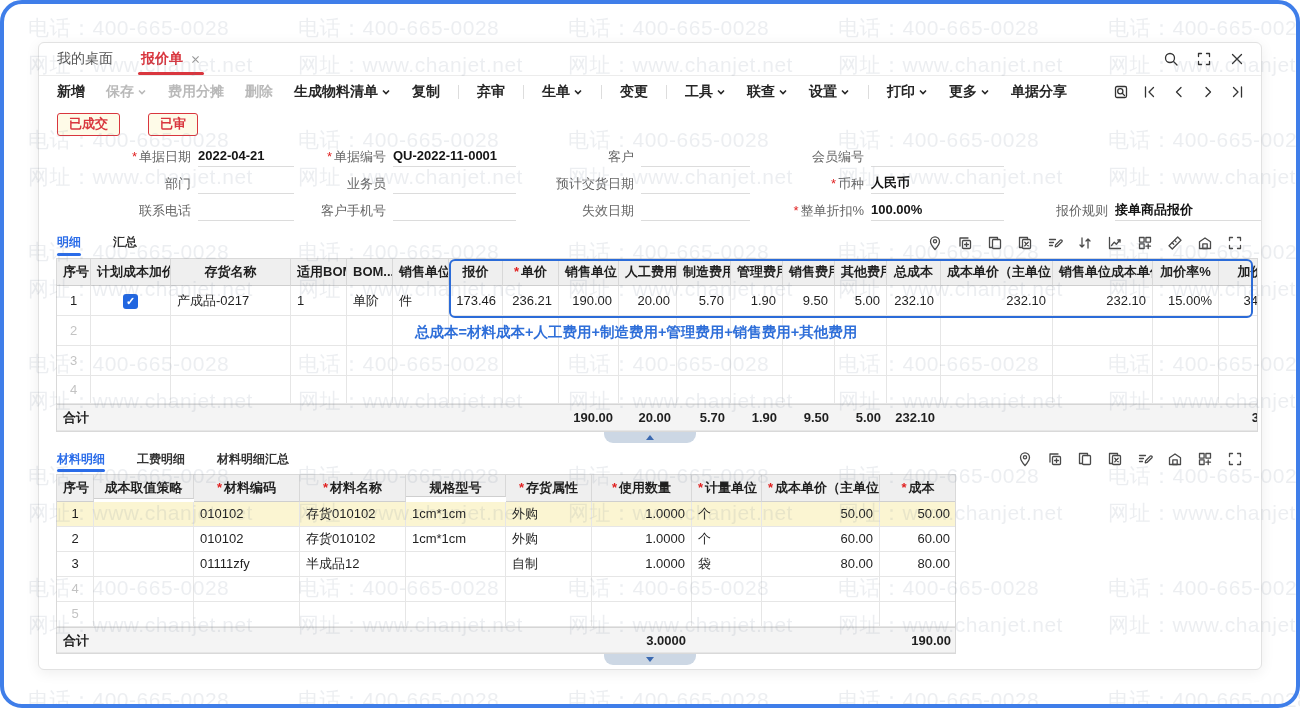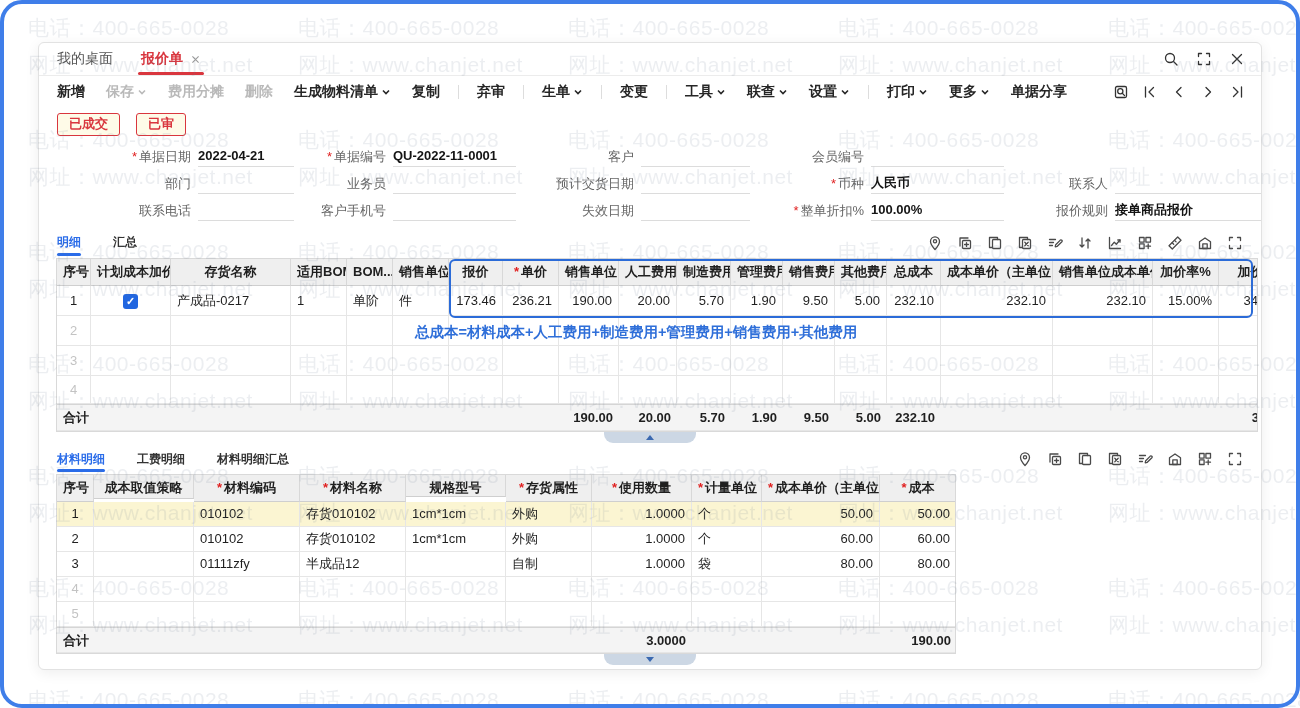--- a/index.html
+++ b/index.html
@@ -31,21 +31,21 @@
   .tb-item { display:flex; align-items:center; gap:3px; margin-right:21px; font-size:14px; font-weight:600; color:#262626; cursor:pointer; white-space:nowrap; }
   .tb-item.disabled { color:#b9b9b9; }
   .tb-sep { width:1px; height:14px; background:#ddd; margin:0 18px 0 -3px; }
   .tb-nav { margin-left:auto; display:flex; gap:13px; align-items:center; color:#333; }
 
   .icon { display:inline-flex; width:16px; height:16px; }
   .icon svg { width:16px; height:16px; stroke:currentColor; fill:none; stroke-width:1.3; stroke-linecap:round; stroke-linejoin:round; }
   .caret svg { width:10px; height:10px; stroke:currentColor; fill:none; stroke-width:1.6; }
 
   
-  .badges { display:flex; gap:16px; padding:5px 0 3px 18px; }
+  .badges { display:flex; gap:28px; padding:5px 0 3px 18px; }
   .badge { font-size:13px; font-weight:600; color:#d9363e; border:1px solid #d9363e; background:#fefbe8; padding:1px 11px 2px; border-radius:3px; }
 
   
   .form { padding:4px 0 3px 40px; }
   .form-row { display:grid; grid-template-columns:215px 200px 212px 232px 240px; column-gap:22px; height:27px; align-items:center; }
   .field { display:flex; align-items:center; height:100%; }
   .f-label { flex:none; text-align:right; font-size:13px; color:#666; white-space:nowrap; }
   .form-row .field:nth-child(1) .f-label { width:112px; }
   .form-row .field:nth-child(2) .f-label { width:70px; }
   .form-row .field:nth-child(3) .f-label { width:96px; }
@@ -332,24 +332,20 @@
           <span class="f-value"></span>
         </div>
         <div class="field">
           <span class="f-label">预计交货日期</span>
           <span class="f-value"></span>
         </div>
         <div class="field">
           <span class="f-label"><span class="star">*</span>币种</span>
           <span class="f-value">人民币</span>
         </div>
-        <div class="field">
-          <span class="f-label">联系人</span>
-          <span class="f-value"></span>
-        </div>
       </div>
       <div class="form-row">
         <div class="field">
           <span class="f-label">联系电话</span>
           <span class="f-value"></span>
         </div>
         <div class="field">
           <span class="f-label">客户手机号</span>
           <span class="f-value"></span>
         </div>

